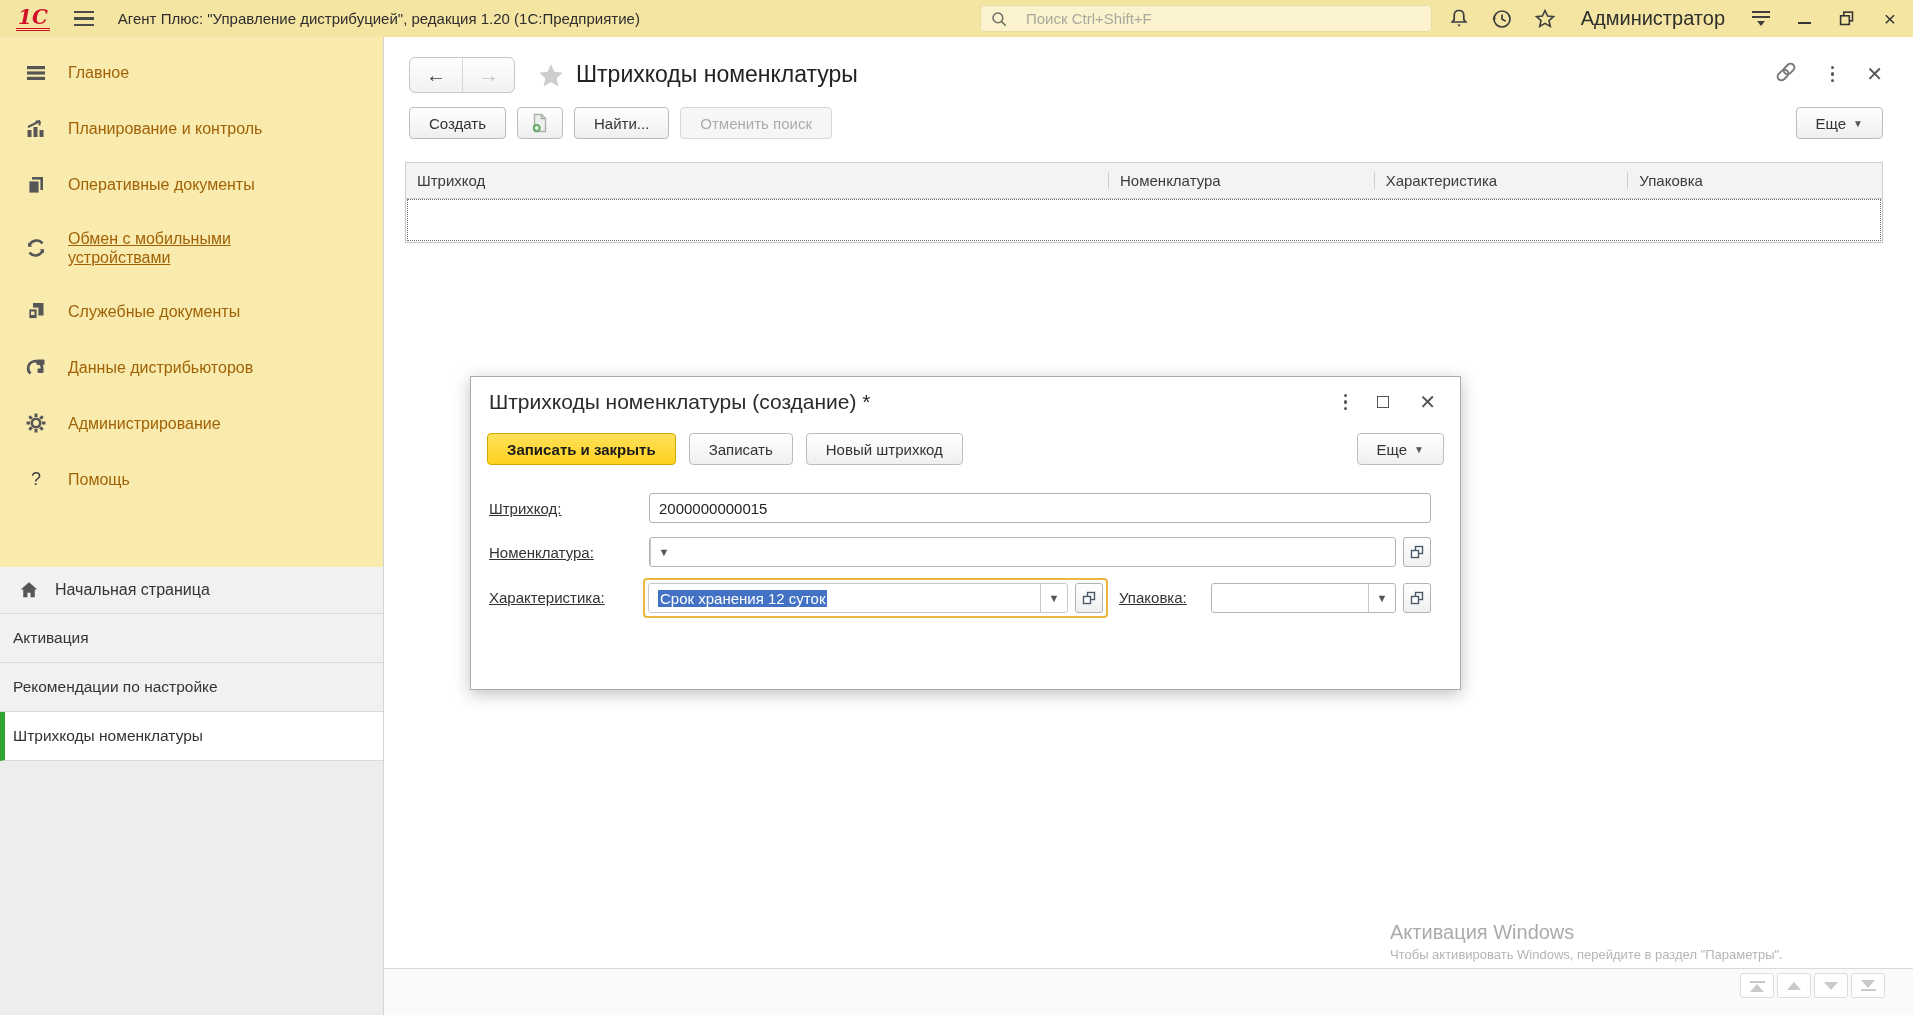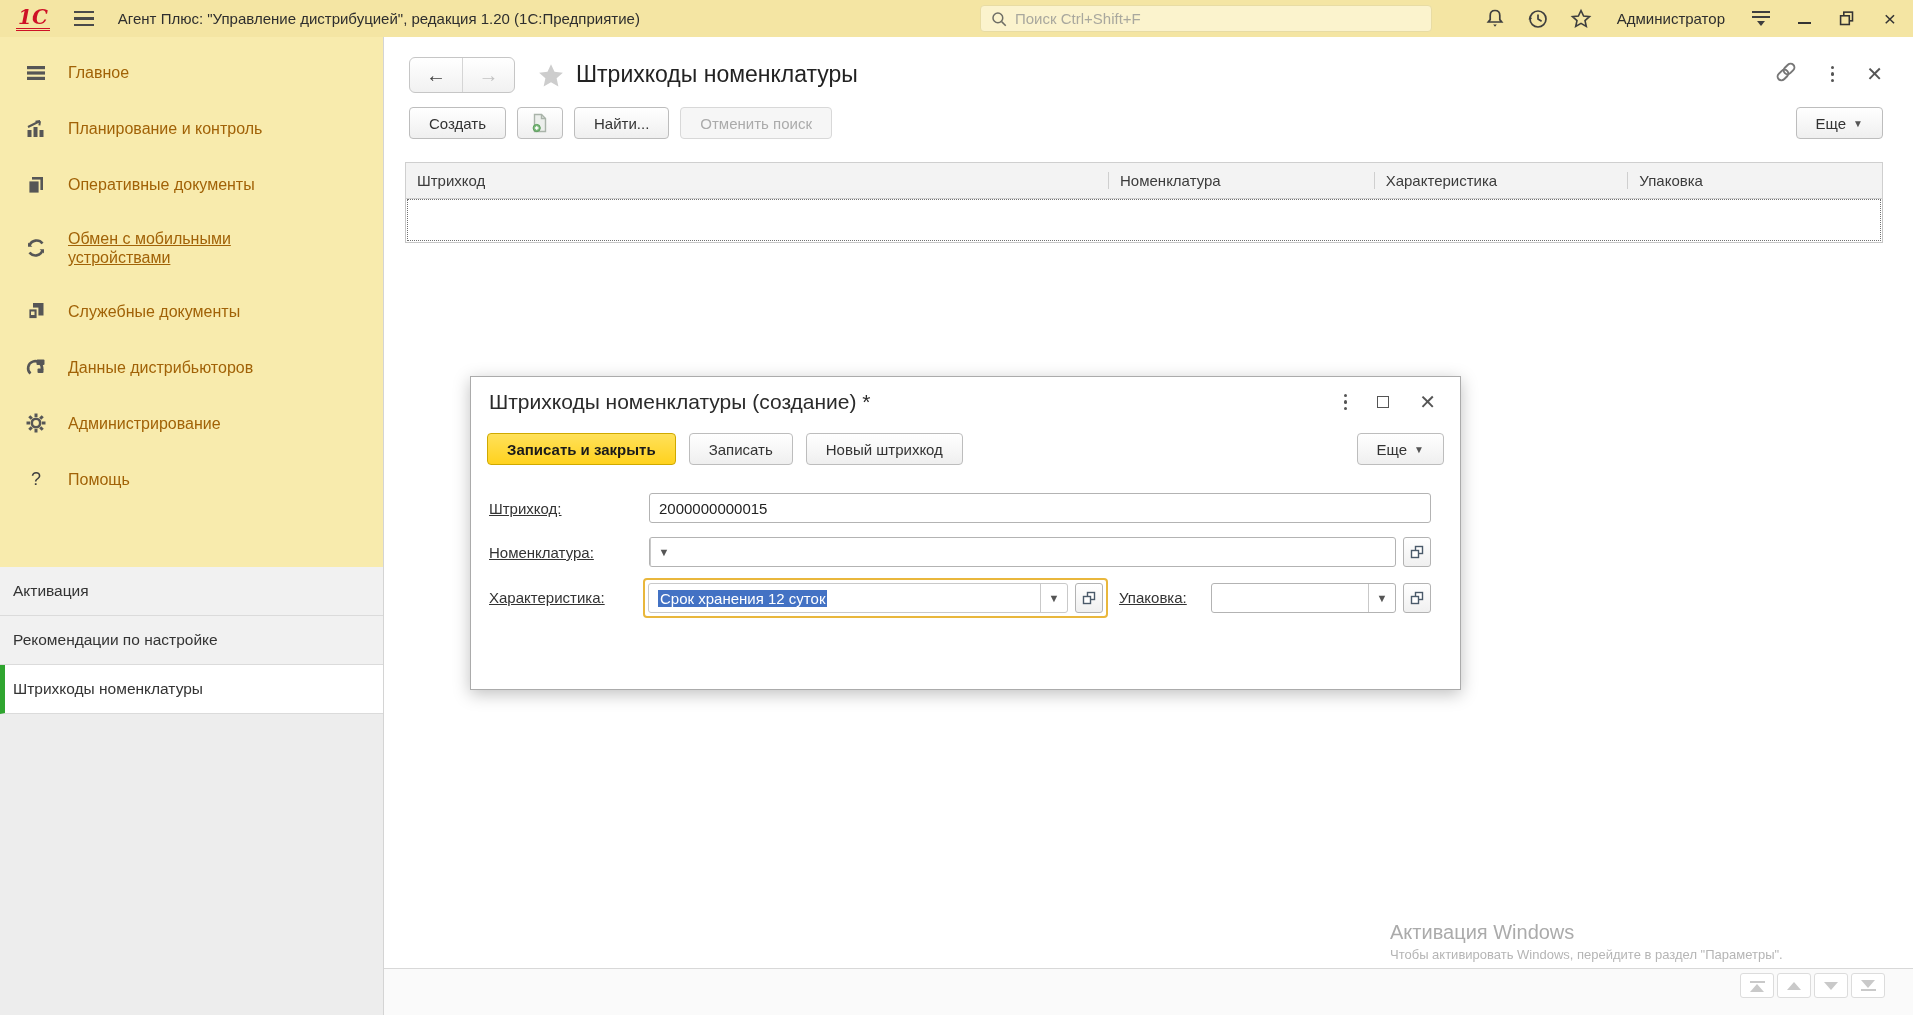--- a/index.html
+++ b/index.html
@@ -8,25 +8,25 @@
   .app { width:1913px; height:1015px; display:flex; flex-direction:column; }
 
   
   .titlebar { position:relative; height:37px; background:#F4E5A3; display:flex; align-items:center; flex:0 0 37px; }
   .logo { margin-left:16px; color:#CE1126; font-weight:bold; font-style:italic; font-size:20px;
           font-family:"DejaVu Serif", serif; border-bottom:3px double #CE1126; line-height:1; padding:0 2px 1px 2px; }
   .burger { display:flex; flex-direction:column; gap:4px; margin-left:24px; cursor:pointer; }
   .burger i { display:block; width:20px; height:2.5px; background:#4A4A4A; }
   .tb-title { margin-left:24px; font-size:15px; color:#2E2E2E; white-space:nowrap; }
   .tb-search { position:absolute; left:980px; top:5px; width:452px; height:27px; background:#FBF3CD;
-               border:1px solid #E8DCA4; border-radius:4px; display:flex; align-items:center; padding:0 9px; gap:7px; }
+               border:1px solid #E8DCA4; border-radius:4px; display:flex; align-items:center; padding:0 9px; gap:18px; }
   .tb-search-ph { color:#A9A89E; font-size:15px; }
   .tb-right { position:absolute; right:10px; top:0; height:37px; display:flex; align-items:center; gap:17px; }
   .tb-ic { display:flex; align-items:center; justify-content:center; width:26px; height:26px; cursor:pointer; }
-  .tb-user { font-size:15px; color:#2E2E2E; margin:0 6px; }
+  .tb-user { font-size:20px; color:#2E2E2E; margin:0 6px; }
   .svcmenu { display:flex; flex-direction:column; align-items:center; gap:3px; }
   .svcmenu i { display:block; width:18px; height:2px; background:#3E3E3E; }
   .svcmenu .tri { width:0; height:0; border-left:4px solid transparent; border-right:4px solid transparent; border-top:5px solid #3E3E3E; background:none; }
   .win-min { width:13px; height:2.5px; background:#333; margin-top:9px; }
   .win-close { font-size:21px; color:#333; line-height:1; }
 
   
   .appbody { display:flex; flex:1; height:978px; }
 
   
@@ -244,20 +244,26 @@
 
         <div class="side-item">
           <svg width="24" height="24" viewBox="0 0 24 24">
               <text x="12" y="18" text-anchor="middle" font-size="18" fill="#3E3E3E" font-family="Liberation Sans, sans-serif">?</text>
             </svg>
           <span class="lbl">Помощь</span>
         </div>
       </div>
 
       <div class="side-bottom">
+        <div class="home-item">
+          <svg width="22" height="22" viewBox="0 0 24 24">
+              <path d="M12 3.5l9 8h-2.7v8.5h-4.6v-5h-3.4v5H5.7V11.5H3z" fill="#565656"></path>
+            </svg>
+          <span>Начальная страница</span>
+        </div>
         <div class="tab-item">
           <span>Активация</span>
         </div>
         <div class="tab-item">
           <span>Рекомендации по настройке</span>
         </div>
         <div class="tab-item active">
           <span>Штрихкоды номенклатуры</span>
         </div>
       </div>

